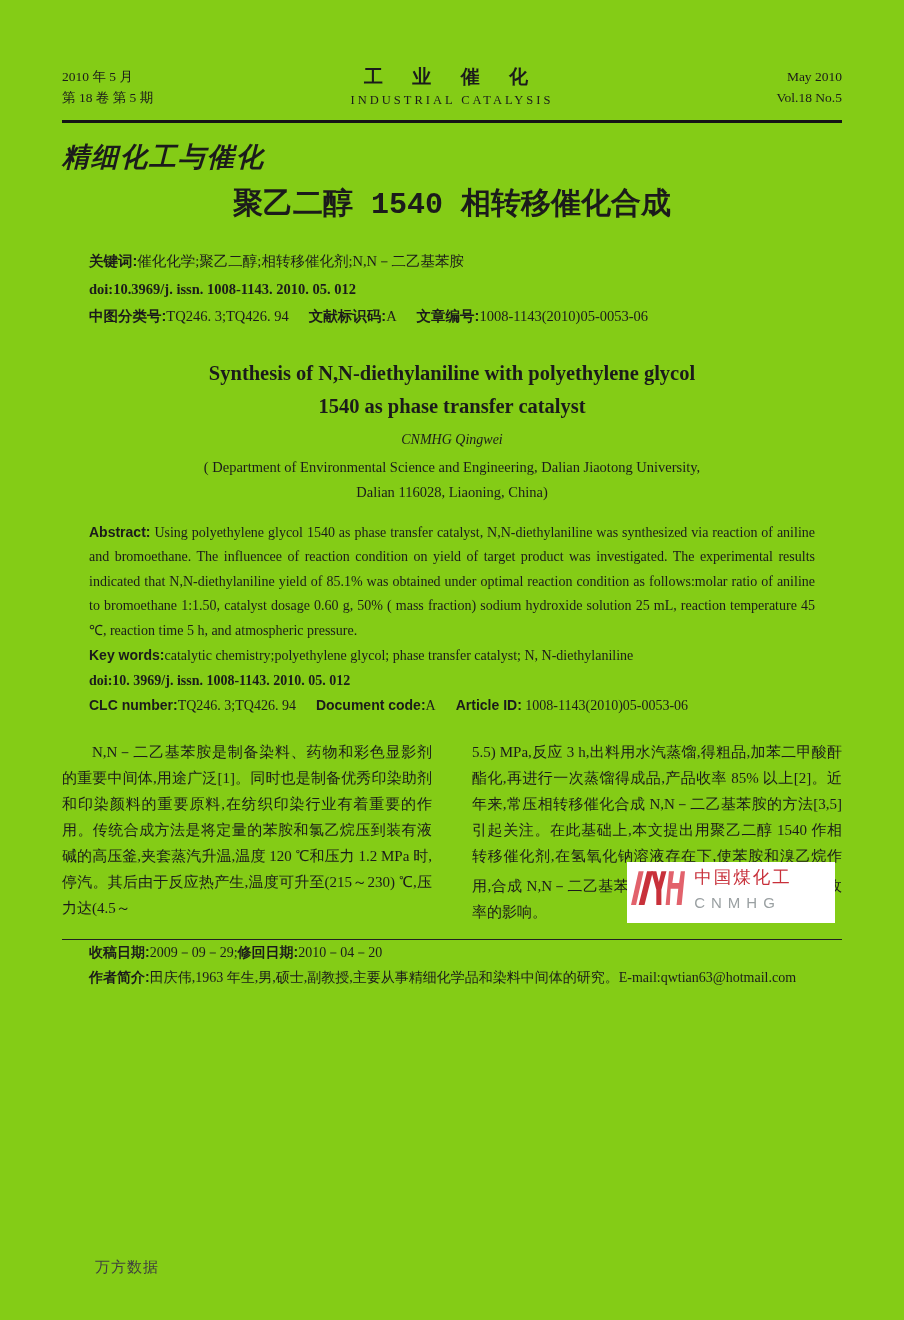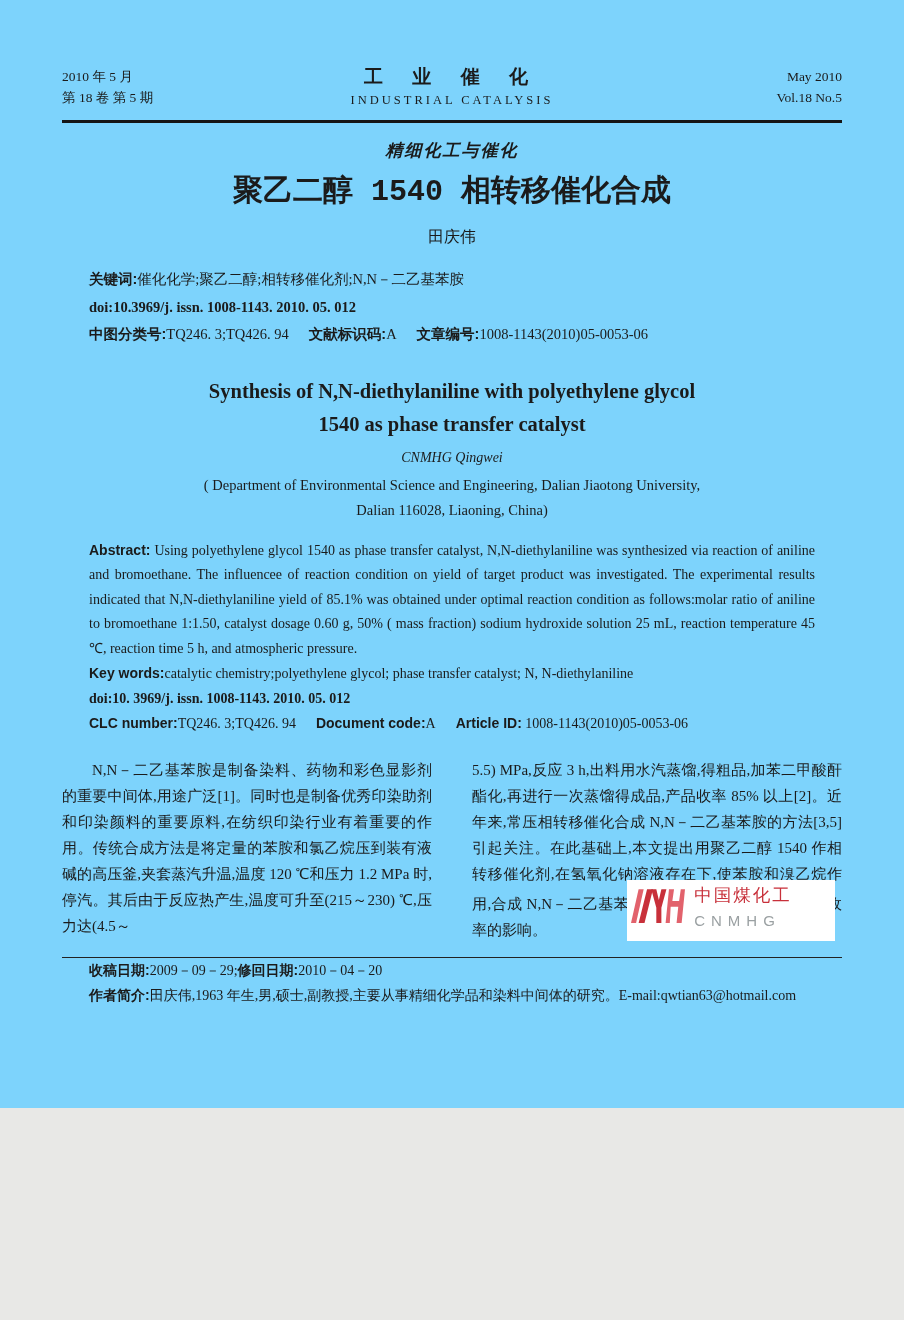--- a/index.html
+++ b/index.html
@@ -1,20 +1,20 @@
 <!DOCTYPE html>
 <html><head>
 <meta charset="utf-8">
 <style>
   * { margin: 0; padding: 0; box-sizing: border-box; }
   html, body { background: #e8e8e6; }
   .page {
-    width: 904px; height: 1108px;
+    width: 904px; height: 1320px;
     margin: 0 auto;
-    background: #7dd3fc;
+    background: #84cc16;
     color: #1b1b1b;
     font-family: "Liberation Serif", serif;
     position: relative;
     overflow: hidden;
   }
   .content { padding: 66px 62px 0 62px; }
 
   
   .journal-header { display: flex; justify-content: space-between; align-items: flex-start; }
   .jh-col { font-size: 13.5px; line-height: 21px; }
@@ -23,21 +23,21 @@
   .jh-right { text-align: right; width: 200px; }
   .journal-cn { font-size: 19px; letter-spacing: 12px; font-weight: bold; font-family: "Liberation Sans", sans-serif; }
   .journal-en { font-size: 12.5px; letter-spacing: 3px; margin-top: 3px; }
   .header-rule { border: none; border-top: 3px solid #151515; margin-top: 9px; }
 
   
   .section-label {
     margin-top: 16px;
     font-family: "Liberation Sans", sans-serif;
     font-weight: bold; font-style: italic;
-    font-size: 17px; letter-spacing: 2px; text-align: center;
+    font-size: 27px; letter-spacing: 2px;
   }
   .title-line {
     text-align: center;
     font-family: Liberation Mono, monospace;
     font-weight: bold; font-size: 30px; line-height: 49px;
   }
   .title-block { margin-top: 6px; }
   .author-cn { text-align: center; font-size: 16px; margin-top: 10px; }
   .affil-cn { text-align: center; font-size: 15px; margin-top: 12px; }
 
@@ -104,21 +104,20 @@
         <div>Vol.18   No.5</div>
       </div>
     </div>
     <hr class="header-rule">
 
     <div class="section-label">精细化工与催化</div>
 
     <div class="title-block">
       <div class="title-line">聚乙二醇 1540 相转移催化合成</div>
     </div>
-    <div class="author-cn">田庆伟</div>
 
     <div class="cn-meta indent-block">
       <p><span class="lbl">关键词:</span><span>催化化学;聚乙二醇;相转移催化剂;N,N－二乙基苯胺</span></p>
       <p class="bold-line">doi:10.3969/j. issn. 1008-1143. 2010. 05. 012</p>
       <p><span class="lbl">中图分类号:</span><span class="gap-r">TQ246. 3;TQ426. 94</span><span class="lbl">文献标识码:</span><span class="gap-r">A</span><span class="lbl">文章编号:</span><span>1008-1143(2010)05-0053-06</span></p>
     </div>
 
     <div class="en-title-block">
       <div class="en-title">Synthesis of N,N-diethylaniline with polyethylene glycol</div>
       <div class="en-title">1540 as phase transfer catalyst</div>

